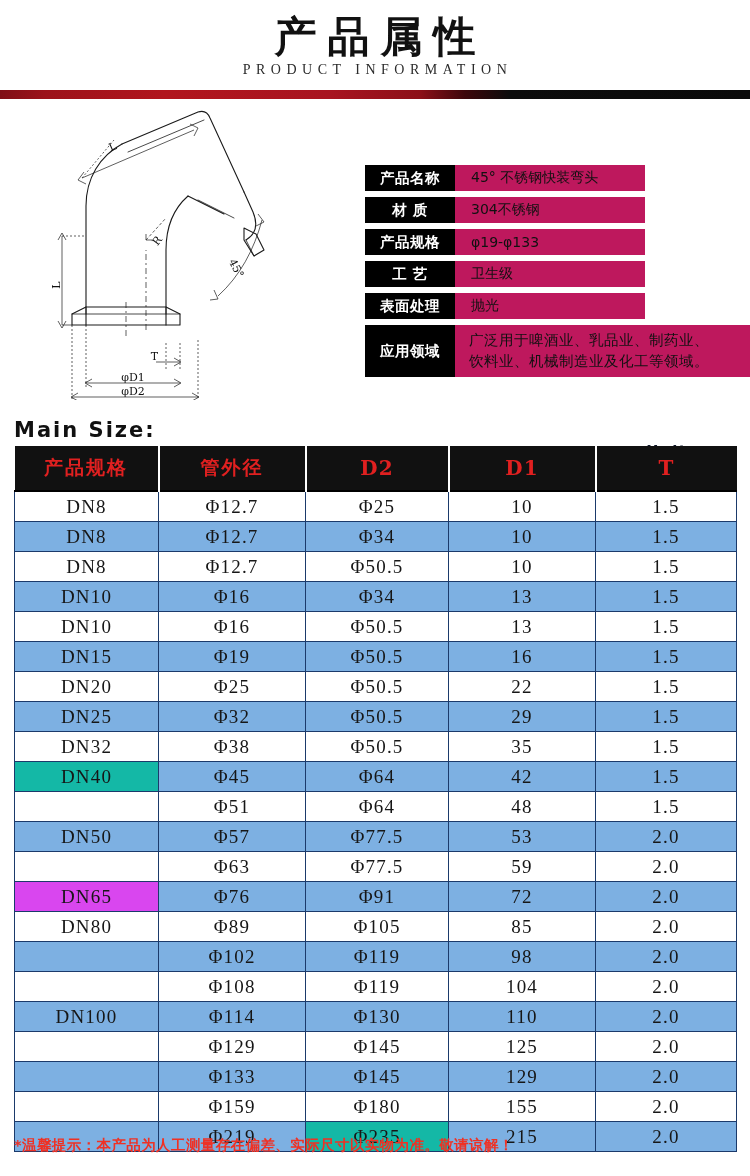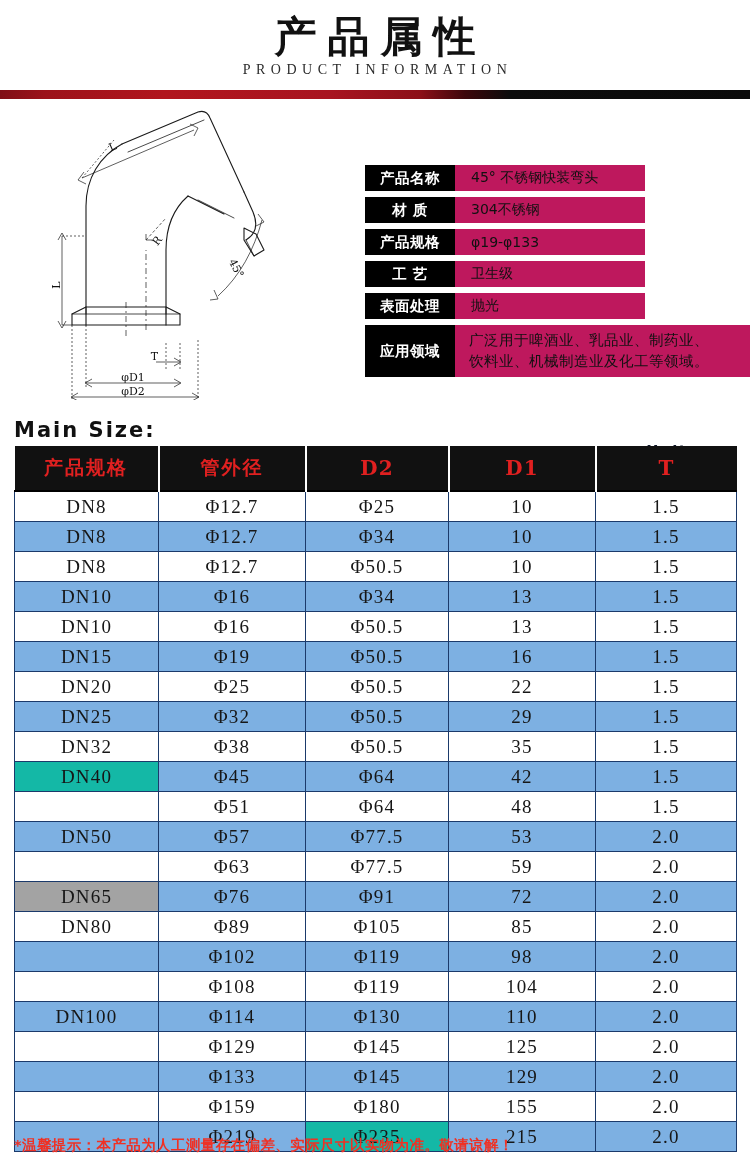--- a/index.html
+++ b/index.html
@@ -422,21 +422,21 @@
         <td style="background: rgb(125, 176, 226);">2.0</td>
       </tr>
       <tr class="odd">
         <td></td>
         <td>Φ63</td>
         <td>Φ77.5</td>
         <td>59</td>
         <td>2.0</td>
       </tr>
       <tr class="even">
-        <td style="background: #a3a3a3; margin-top: 20px;">DN65</td>
+        <td style="background: #d946ef; margin-top: 20px;">DN65</td>
         <td style="background: rgb(125, 176, 226);">Φ76</td>
         <td style="background: rgb(125, 176, 226);">Φ91</td>
         <td style="background: rgb(125, 176, 226);">72</td>
         <td style="background: rgb(125, 176, 226);">2.0</td>
       </tr>
       <tr class="odd">
         <td>DN80</td>
         <td>Φ89</td>
         <td>Φ105</td>
         <td>85</td>

